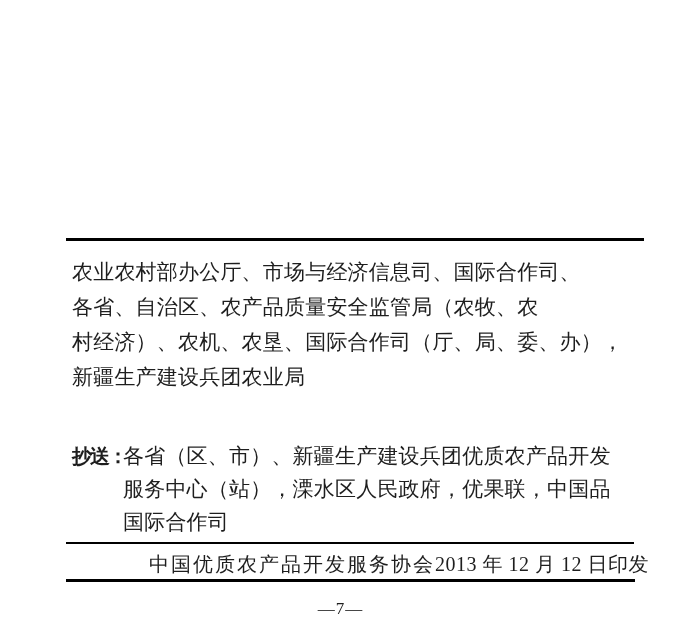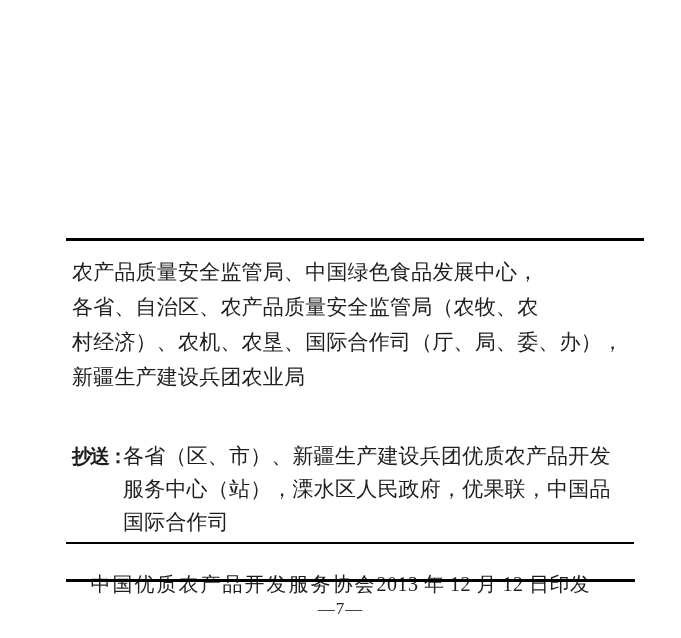--- a/index.html
+++ b/index.html
@@ -55,28 +55,27 @@
   }
   .cc-send .cc-line { line-height: 33px; font-family: Liberation Serif, serif; }
   .rule-footer-top {
     left: 66px;
     top: 542px;
     width: 568px;
     height: 2px;
   }
   .footer-row {
     position: absolute;
-    left: 60px;
+    left: 88px;
     top: 551px;
     width: 561px;
     display: flex;
-    justify-content: center;
+    justify-content: flex-end;
     align-items: baseline;
     font-size: 20px;
-    margin-top: 20px;
   }
   .issuer { letter-spacing: 2px; white-space: nowrap; }
   .print-date { letter-spacing: 0.5px; white-space: nowrap; }
   .page-number {
     position: absolute;
     left: 0;
     top: 599px;
     width: 100%;
     text-align: center;
     font-size: 17px;
@@ -85,21 +84,21 @@
 </style>
 </head>
 <body>
 
 <div class="page">
 
   <div class="rule rule-top"></div>
 
   <div class="cc-block cc-report">
     <div class="cc-lines">
-      <div class="cc-line">农产品质量安全监管局、中国绿色食品发展中心，</div>
+      <div class="cc-line">农业农村部办公厅、市场与经济信息司、国际合作司、</div>
       <div class="cc-line">各省、自治区、农产品质量安全监管局（农牧、农</div>
       <div class="cc-line">村经济）、农机、农垦、国际合作司（厅、局、委、办），</div>
       <div class="cc-line">新疆生产建设兵团农业局</div>
     </div>
   </div>
 
   <div class="cc-block cc-send">
     <span class="cc-label">抄送：</span>
     <div class="cc-lines">
       <div class="cc-line">各省（区、市）、新疆生产建设兵团优质农产品开发</div>

